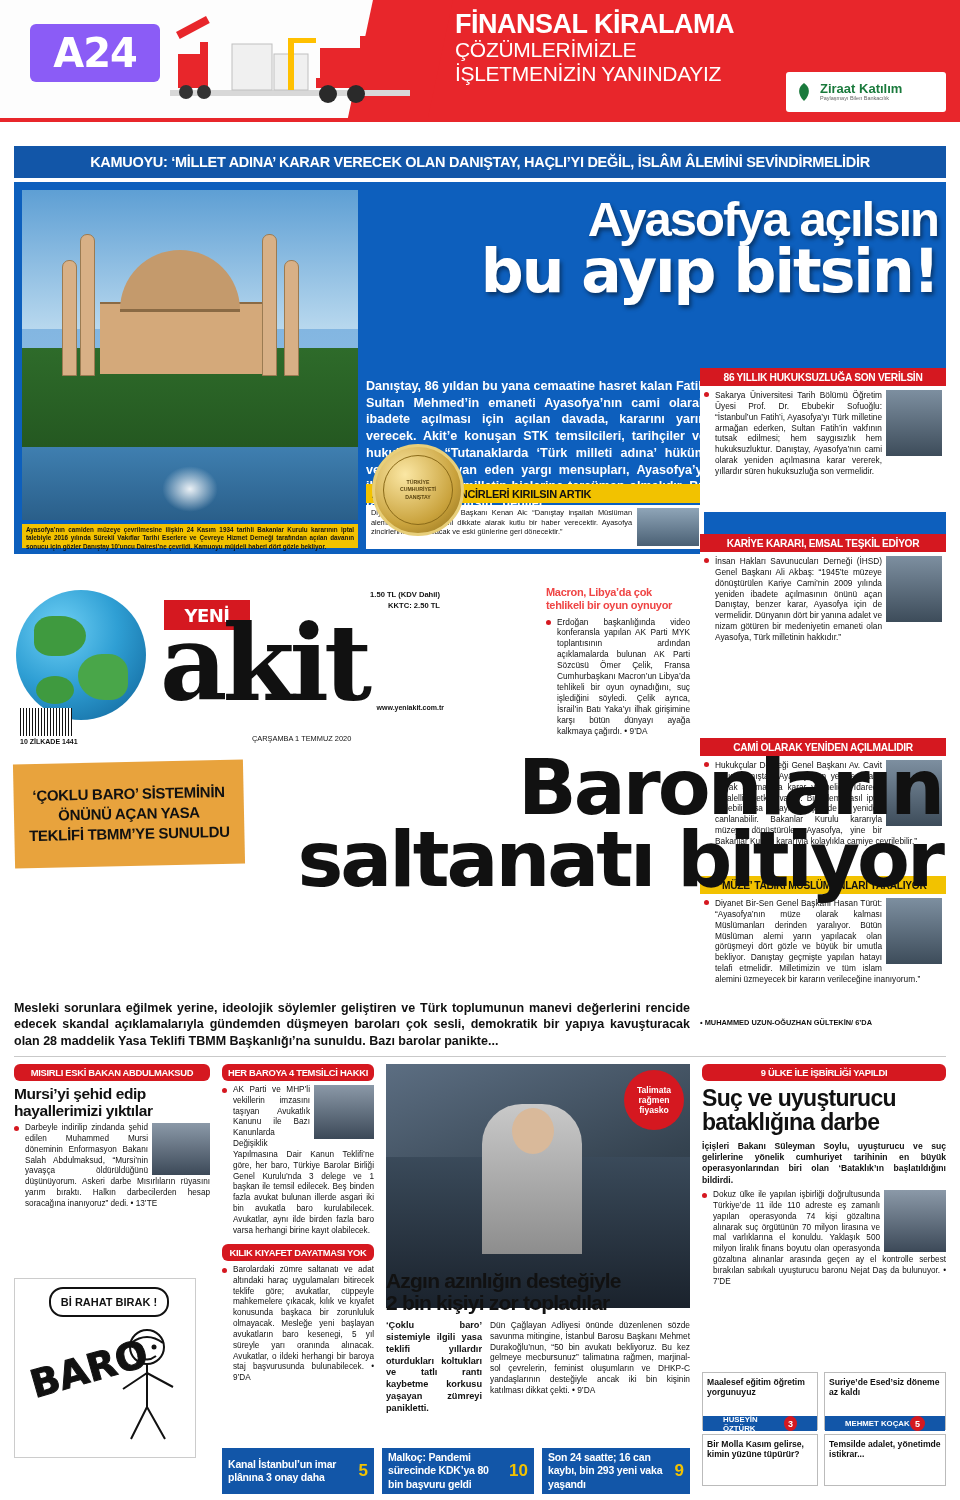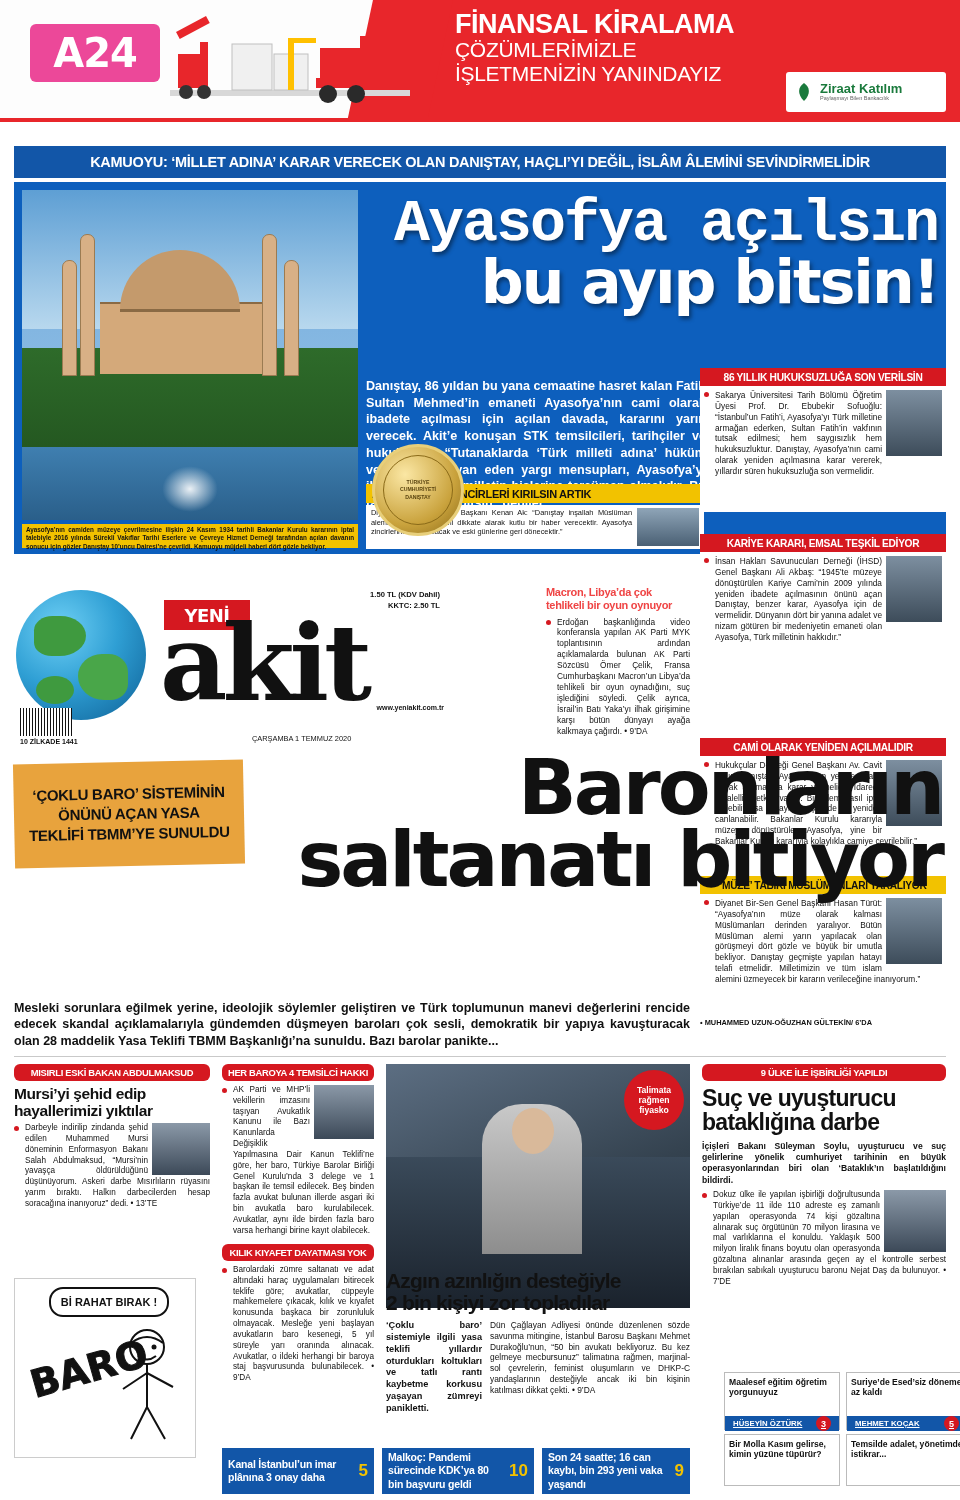--- a/index.html
+++ b/index.html
@@ -25,21 +25,21 @@
     background: #e8262b;
   }
   .ad-red-block::before {
     content: ""; position: absolute; left: -40px; top: 0;
     width: 80px; height: 122px; background: #e8262b;
     transform: skewX(-12deg);
   }
   .a24-logo {
     position: absolute; left: 30px; top: 24px;
     width: 130px; height: 58px;
-    background: #ec4899; border-radius: 6px;
+    background: #8b5cf6; border-radius: 6px;
     color: #fff; font-weight: bold; font-size: 40px;
     display: flex; align-items: center; justify-content: center;
     letter-spacing: -1px; font-family: "DejaVu Sans", sans-serif;
   }
   .a24-machines {
     position: absolute; left: 170px; top: 14px; width: 240px; height: 96px;
   }
   .ad-text {
     position: absolute; left: 455px; top: 10px; width: 360px;
     color: #fff; text-align: left;
@@ -102,23 +102,23 @@
   .hs-fountain {
     position: absolute; left: 140px; bottom: 8px; width: 56px; height: 46px;
     background: radial-gradient(ellipse at center, rgba(255,255,255,.9), rgba(255,255,255,0) 70%);
     border-radius: 50%;
   }
   .hero-headline {
     position: absolute; left: 348px; top: 14px; width: 576px;
     text-align: right; color: #fff;
   }
   .hero-headline .hl1 {
-    font-size: 60px; font-weight: bold; line-height: 0.96; letter-spacing: -2px;
+    font-size: 49px; font-weight: bold; line-height: 0.96; letter-spacing: -2px;
     text-shadow: 2px 3px 4px rgba(0,0,0,.45);
-    font-family: Liberation Mono, monospace;
+    font-family: Liberation Sans, sans-serif;
   }
   .hero-headline .hl2 {
     font-size: 60px; font-weight: bold; line-height: 0.96; letter-spacing: -2px;
     text-shadow: 2px 3px 4px rgba(0,0,0,.45);
     font-family: "DejaVu Sans", sans-serif;
   }
   .danistay-seal {
     position: absolute; left: 358px; top: 262px; width: 92px; height: 92px;
     border-radius: 50%; background: radial-gradient(circle at 35% 32%, #fbe7a4, #c9a23c 62%, #8a6a18);
     border: 3px solid #e8cf7a; z-index: 5;
@@ -311,28 +311,27 @@
   .talimat-badge {
     position: absolute; right: 6px; top: 6px; width: 60px; height: 60px;
     background: #d51820; border-radius: 50%; color: #fff;
     font-size: 8.6px; font-weight: bold; line-height: 1.2;
     display: flex; align-items: center; justify-content: center; text-align: center;
     z-index: 3;
   }
 
   
   .op-box {
-    position: absolute; background: #fff; border: 1px solid #bbb; margin-left: 22px;
+    position: absolute; background: #fff; border: 1px solid #bbb;
   }
   .op-text { font-size: 8.6px; font-weight: bold; color: #111; line-height: 1.2; padding: 4px; }
   .op-name {
     background: #1256a8; color: #fff; font-size: 7.8px; font-weight: bold;
     height: 15px; display: flex; align-items: center; justify-content: space-between;
-    padding: 0 8px;
-    text-decoration: underline;
+    padding: 0 20px;
   }
   .op-num {
     background: #d51820; color: #fff; width: 15px; height: 15px;
     font-size: 9px; display: flex; align-items: center; justify-content: center;
     border-radius: 50%;
   }
 
   
   .teaser {
     position: absolute; top: 1448px; height: 46px; background: #1256a8;

